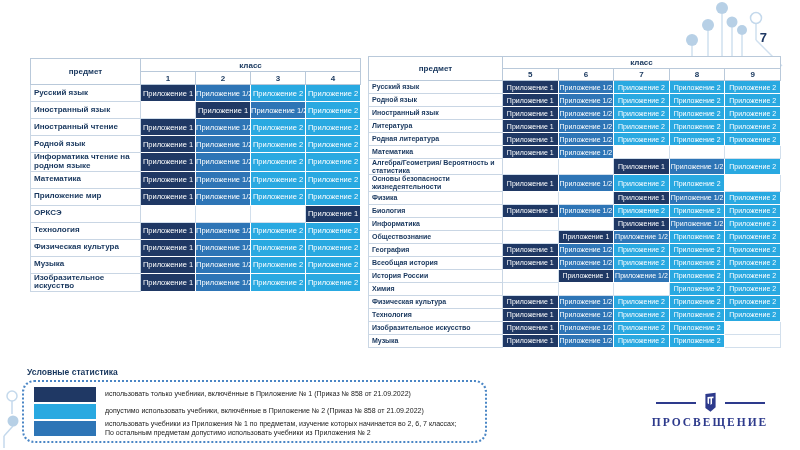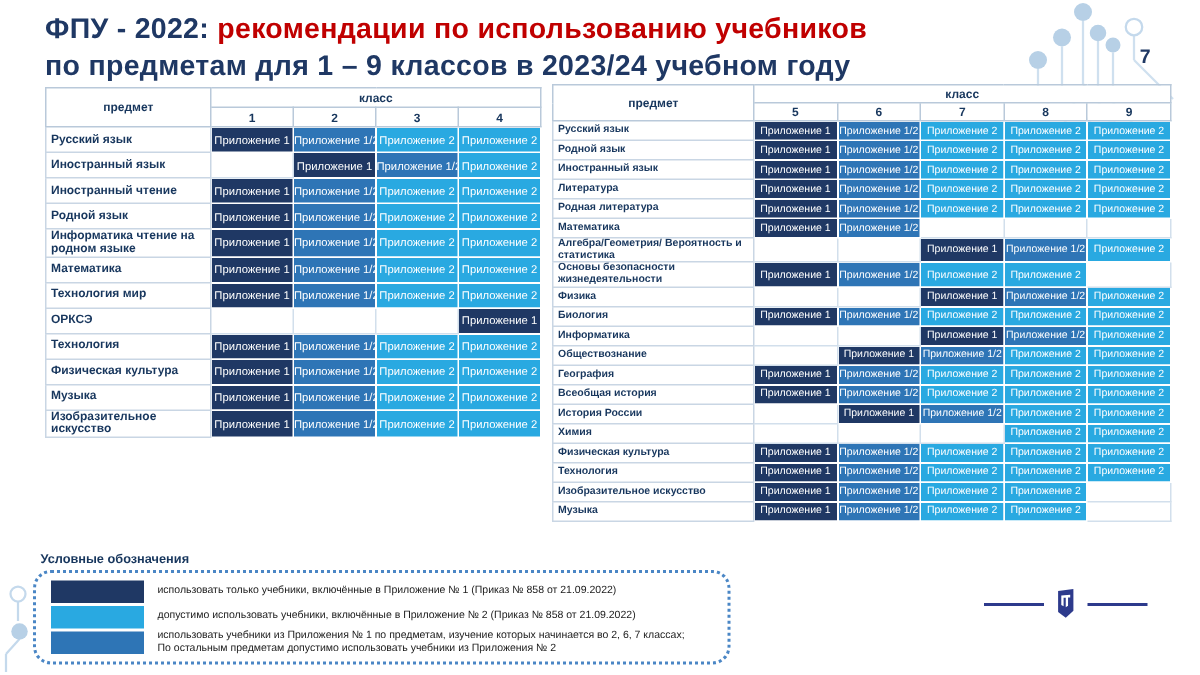--- a/index.html
+++ b/index.html
@@ -78,24 +78,20 @@
   <svg class="deco-bl" width="24" height="62" viewBox="0 0 24 62">
     <g stroke="#c4d9ec" stroke-width="1.5" fill="none">
       <circle cx="12" cy="10" r="5"></circle>
       <line x1="12" y1="15" x2="12" y2="28"></line>
       <line x1="13" y1="40" x2="4" y2="50"></line>
       <line x1="4" y1="50" x2="4" y2="62"></line>
     </g>
     <circle cx="13" cy="35" r="5.5" fill="#b7d0e6"></circle>
   </svg>
 
-  <div class="title">
-    <span>ФПУ - 2022: </span><span class="red">рекомендации по использованию учебников</span><br>
-    <span>по предметам для 1 – 9 классов в 2023/24 учебном году</span>
-  </div>
   <div class="page-num">7</div>
 
   <table class="tbl tbl-left">
     <colgroup>
       <col style="width:110px">
         <col style="width:55px">
         <col style="width:55px">
       <col style="width:55px">
         <col style="width:55px">
     </colgroup>
@@ -148,21 +144,21 @@
           <td class="val filled" style="background: rgb(41, 169, 225);">Приложение 2</td>
         </tr>
         <tr>
           <td class="subj">Математика</td>
           <td class="val filled" style="background: rgb(31, 56, 100);">Приложение 1</td>
           <td class="val filled" style="background: rgb(46, 117, 182);">Приложение 1/2</td>
           <td class="val filled" style="background: rgb(41, 169, 225);">Приложение 2</td>
           <td class="val filled" style="background: rgb(41, 169, 225);">Приложение 2</td>
         </tr>
         <tr>
-          <td class="subj">Технология мир</td>
+          <td class="subj">Приложение мир</td>
           <td class="val filled" style="background: rgb(31, 56, 100);">Приложение 1</td>
           <td class="val filled" style="background: rgb(46, 117, 182);">Приложение 1/2</td>
           <td class="val filled" style="background: rgb(41, 169, 225);">Приложение 2</td>
           <td class="val filled" style="background: rgb(41, 169, 225);">Приложение 2</td>
         </tr>
         <tr>
           <td class="subj">ОРКСЭ</td>
           <td class="val empty"></td>
           <td class="val empty"></td>
           <td class="val empty"></td>
@@ -378,21 +374,21 @@
           <td class="subj">Музыка</td>
           <td class="val filled" style="background: rgb(31, 56, 100);">Приложение 1</td>
           <td class="val filled" style="background: rgb(46, 117, 182);">Приложение 1/2</td>
           <td class="val filled" style="background: rgb(41, 169, 225);">Приложение 2</td>
           <td class="val filled" style="background: rgb(41, 169, 225);">Приложение 2</td>
           <td class="val empty"></td>
         </tr>
       </tbody>
   </table>
 
-  <div class="legend-title">Условные обозначения</div>
+  <div class="legend-title">Условные статистика</div>
   <div class="legend-box">
       <div class="legend-row">
         <div class="legend-swatch" style="background: rgb(31, 56, 100);"></div>
         <div class="legend-text">использовать только учебники, включённые в Приложение № 1 (Приказ № 858 от 21.09.2022)</div>
       </div>
       <div class="legend-row">
         <div class="legend-swatch" style="background: rgb(41, 169, 225);"></div>
         <div class="legend-text">допустимо использовать учебники, включённые в Приложение № 2 (Приказ № 858 от 21.09.2022)</div>
       </div>
       <div class="legend-row">
@@ -404,15 +400,16 @@
 
   <div class="logo">
     <div class="logo-top">
       <div class="logo-line"></div>
       <svg width="17" height="21" viewBox="0 0 20 24">
         <path d="M4 2 L16 0.5 L16 17.5 L10 23 L4 18.5 Z" fill="#2d3a8c"></path>
         <path d="M6.5 5.5 L13.5 5 L13.5 7 L11.8 7.1 L11.8 13.5 L10 14.8 L10 7.2 L8.3 7.3 L8.3 14 L6.5 13 Z" fill="#ffffff"></path>
       </svg>
       <div class="logo-line"></div>
     </div>
+    <div class="logo-text">ПРОСВЕЩЕНИЕ</div>
   </div>
 
 </div>
 
 </body></html>

